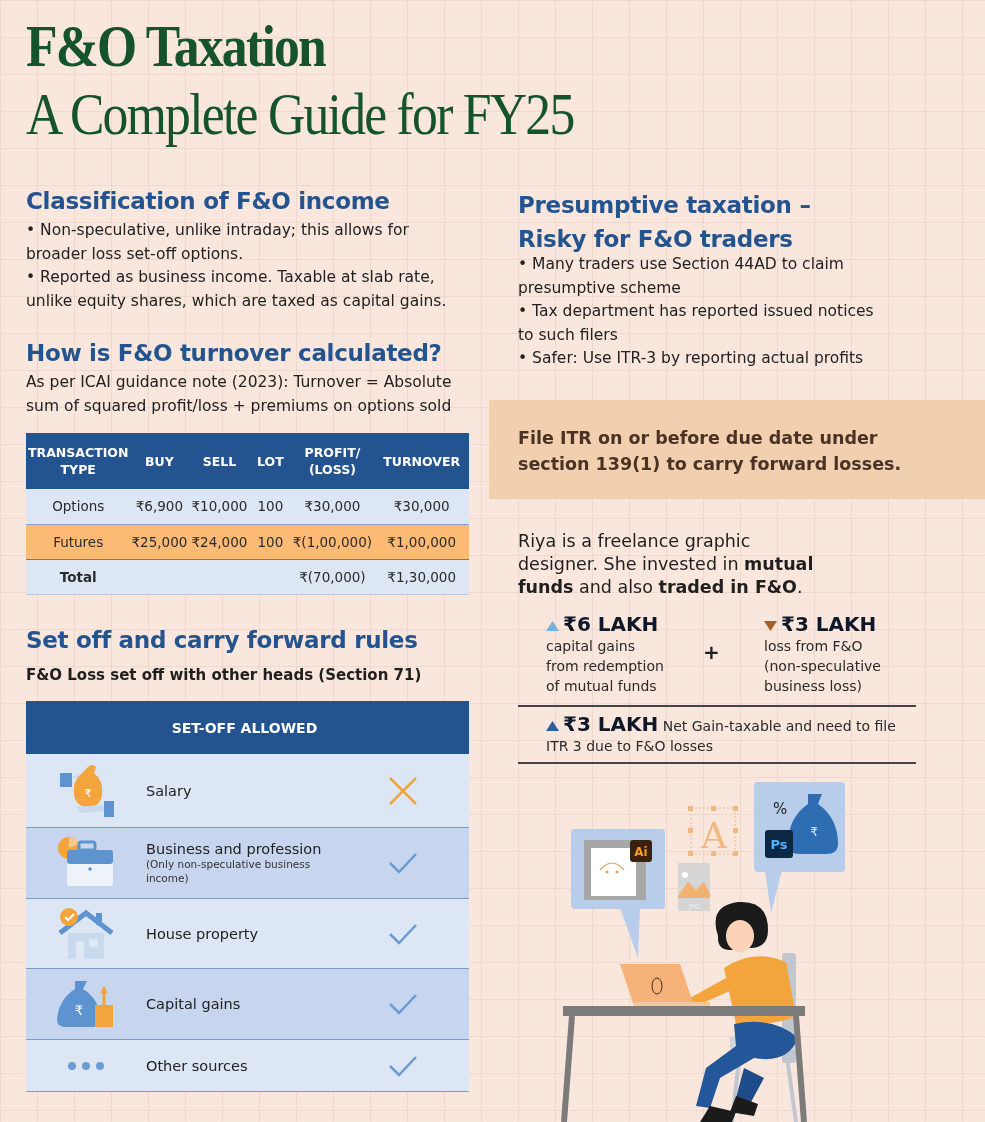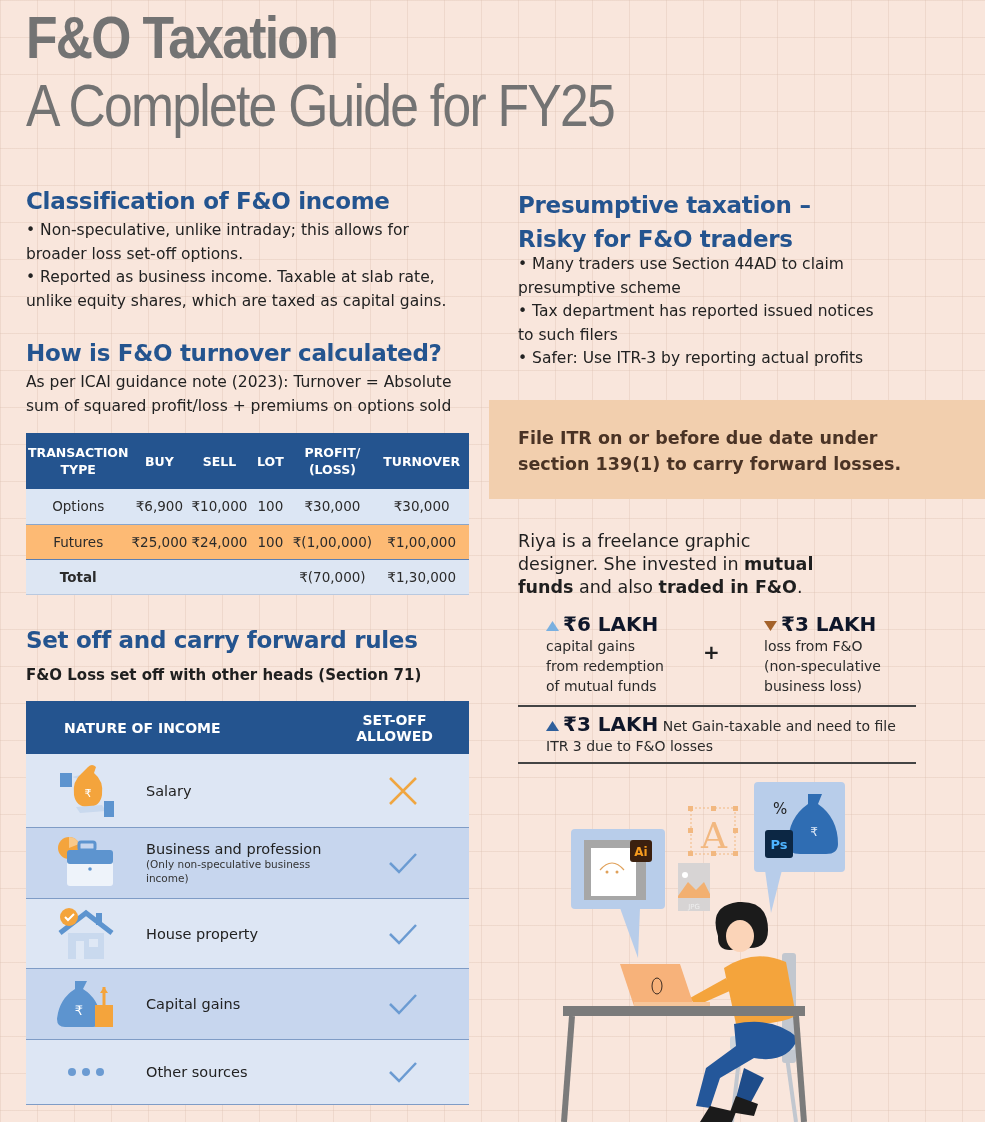--- a/index.html
+++ b/index.html
@@ -11,23 +11,23 @@
     background-color: #f9e6dc;
     background-image:
       linear-gradient(rgba(220,190,175,0.35) 1px, transparent 1px),
       linear-gradient(90deg, rgba(220,190,175,0.35) 1px, transparent 1px);
     background-size: 37px 37px;
   }
   .abs { position: absolute; }
 
   
   .title {
-    left: 26px; top: 4px;
-    font-family: Liberation Sans, sans-serif;
-    color: #737373;
+    left: 26px; top: 12px;
+    font-family: Liberation Serif, serif;
+    color: #14532d;
     letter-spacing: -2px;
     line-height: 68px;
   }
   .title .l1 { font-size: 60px; font-weight: bold; display: block; transform: scaleX(0.86); transform-origin: left; }
   .title .l2 { font-size: 60px; font-weight: normal; display: block; transform: scaleX(0.86); transform-origin: left; }
 
   .h2 {
     color: #24548f;
     font-weight: bold;
     font-size: 23px;
@@ -139,21 +139,20 @@
       <td>₹1,30,000</td>
     </tr>
   </tbody>
 </table>
 
 <div class="abs h2" style="left:26px; top:627px;">Set off and carry forward rules</div>
 <div class="abs" style="left:26px; top:666px; font-size:15px; font-weight:bold; color:#1f1f1f;">F&amp;O Loss set off with other heads (Section 71)</div>
 
 <div class="abs setoff">
   <div class="hdr">
-    <div class="c1">NATURE OF INCOME</div>
     <div class="c2">SET-OFF ALLOWED</div>
   </div>
 
   <div class="row light" style="height:74px;">
     <div class="icon-cell">
       <svg width="64" height="56" viewBox="0 0 64 56">
         <rect x="6" y="10" width="12" height="14" fill="#5d94cf"></rect>
         <path d="M18 14 L34 10 L40 16 L30 18 Z" fill="#c9d9ee"></path>
         <path d="M34 4 q4 -4 8 0 l-2 6 q10 8 8 22 q-2 12 -14 12 q-12 0 -14 -12 q-2 -14 8 -22 z" fill="#f4a43c"></path>
         <text x="34" y="34" font-size="11" fill="#fff" text-anchor="middle" font-family="DejaVu Sans, sans-serif">₹</text>
@@ -222,21 +221,21 @@
       </svg>
     </div>
     <div class="label-cell">Capital gains</div>
     <div class="mark-cell">
       <svg width="30" height="24" viewBox="0 0 30 24">
           <path d="M2 12 L11 21 L28 3" stroke="#6b9bd2" stroke-width="2.5" fill="none"></path>
         </svg>
     </div>
   </div>
 
-  <div class="row light" style="height:65px;">
+  <div class="row light" style="height:52px;">
     <div class="icon-cell">
       <svg width="40" height="12" viewBox="0 0 40 12">
         <circle cx="6" cy="6" r="4" fill="#6b9bd2"></circle>
         <circle cx="20" cy="6" r="4" fill="#6b9bd2"></circle>
         <circle cx="34" cy="6" r="4" fill="#6b9bd2"></circle>
       </svg>
     </div>
     <div class="label-cell">Other sources</div>
     <div class="mark-cell">
       <svg width="30" height="24" viewBox="0 0 30 24">

